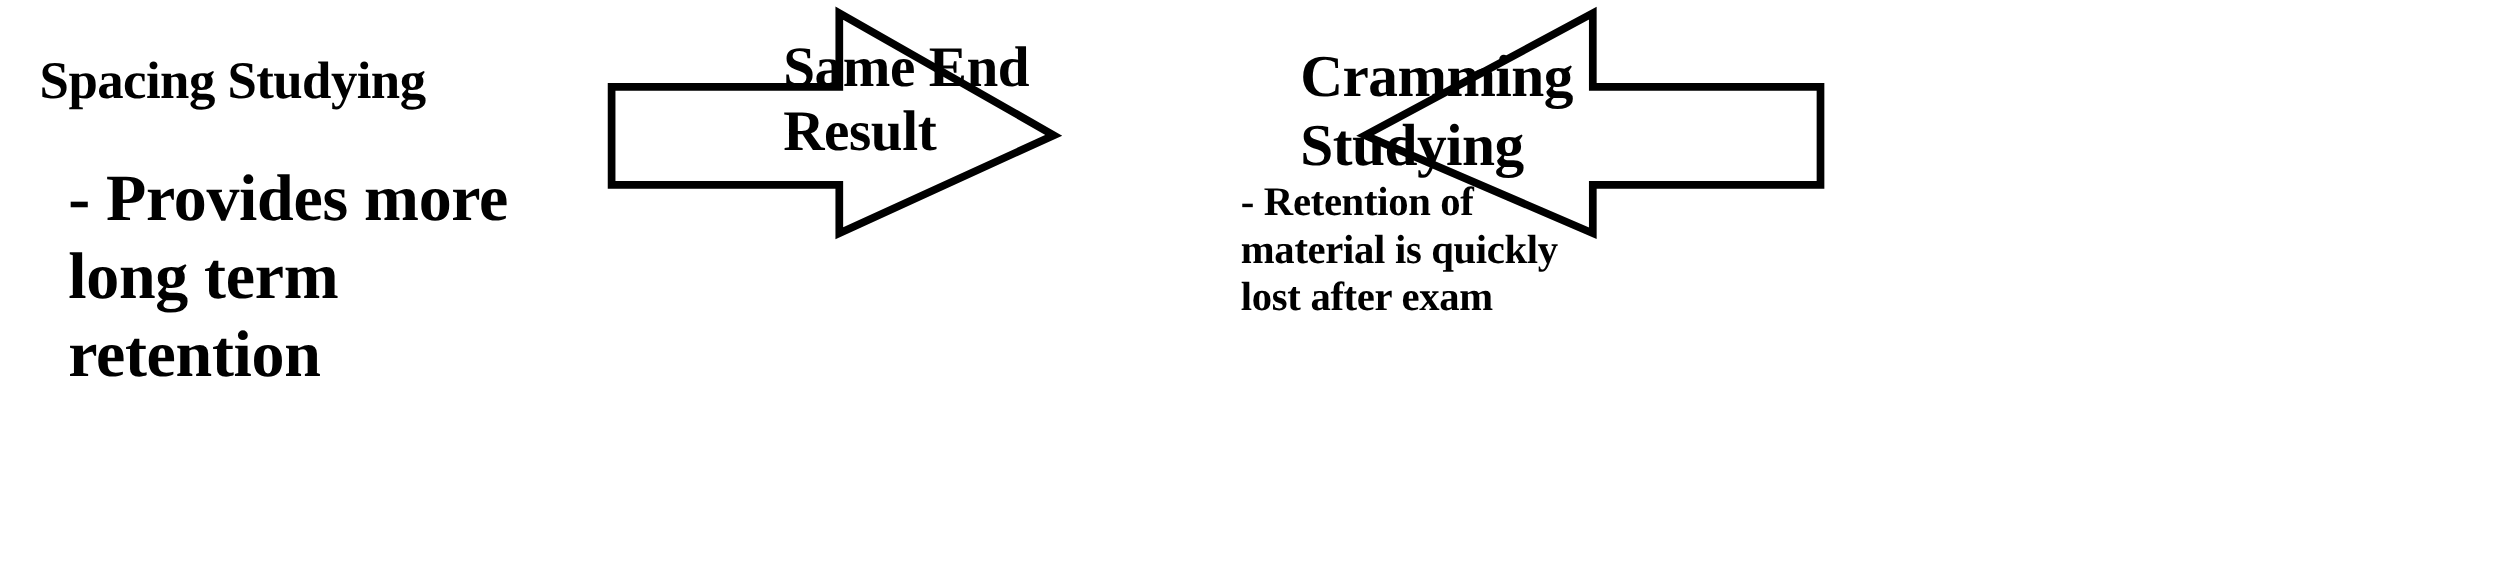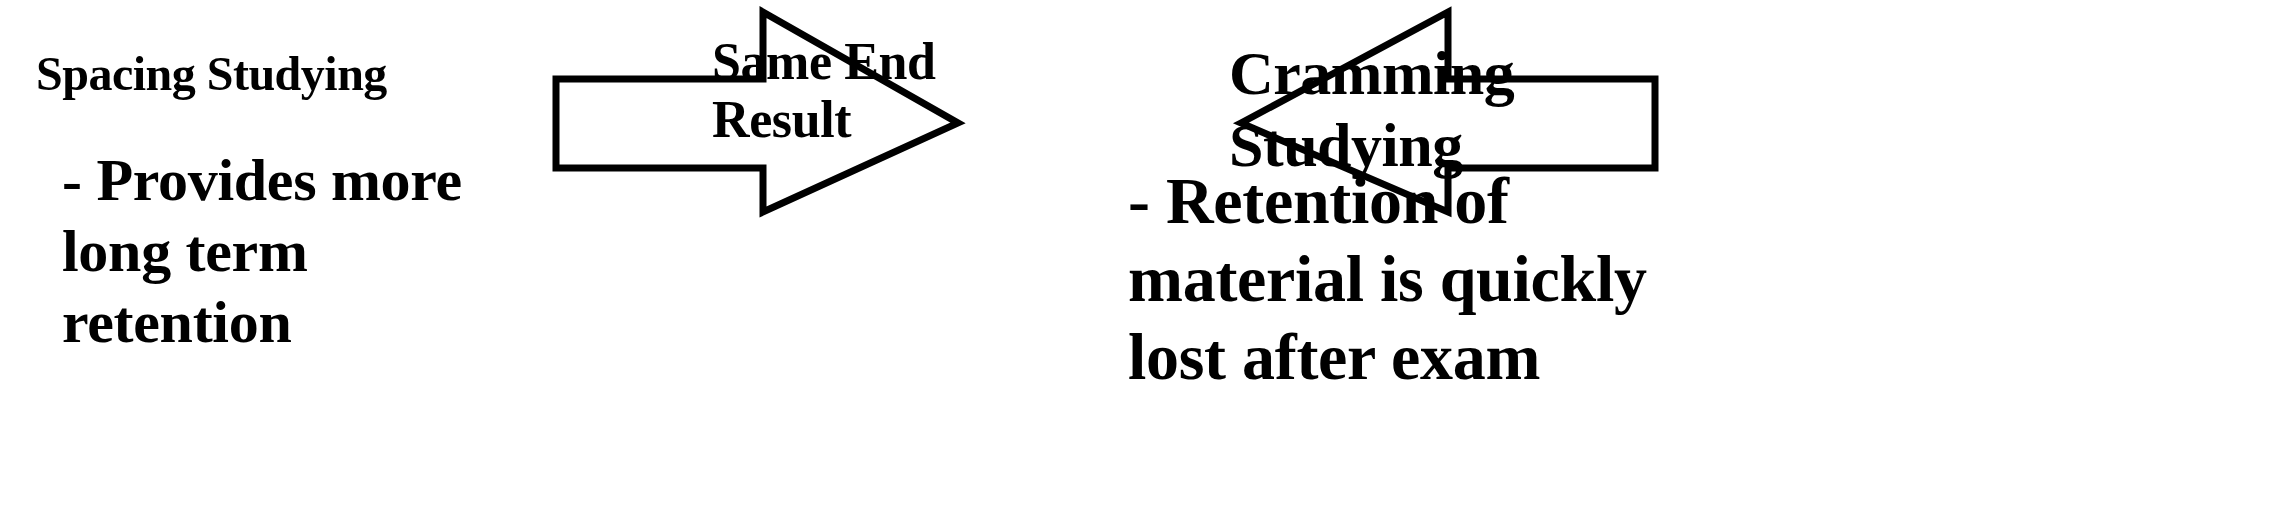--- a/index.html
+++ b/index.html
@@ -50,29 +50,28 @@
     font-size: 52px;
     line-height: 1.12;
     letter-spacing: -0.4px;
     margin-left: 44px;
   }
 
   
   #right-heading {
     left: 1182px;
     top: 38px;
-    font-size: 62px;
+    font-size: 54px;
     line-height: 1.16;
     letter-spacing: -0.5px;
-    margin-left: 47px;
   }
   #right-bullet {
     left: 1128px;
     top: 162px;
-    font-size: 66px;
+    font-size: 37px;
     line-height: 1.18;
     letter-spacing: -0.3px;
   }
 
   
   .arrow-svg {
     position: absolute;
     overflow: visible;
   }
   .arrow-outline {

